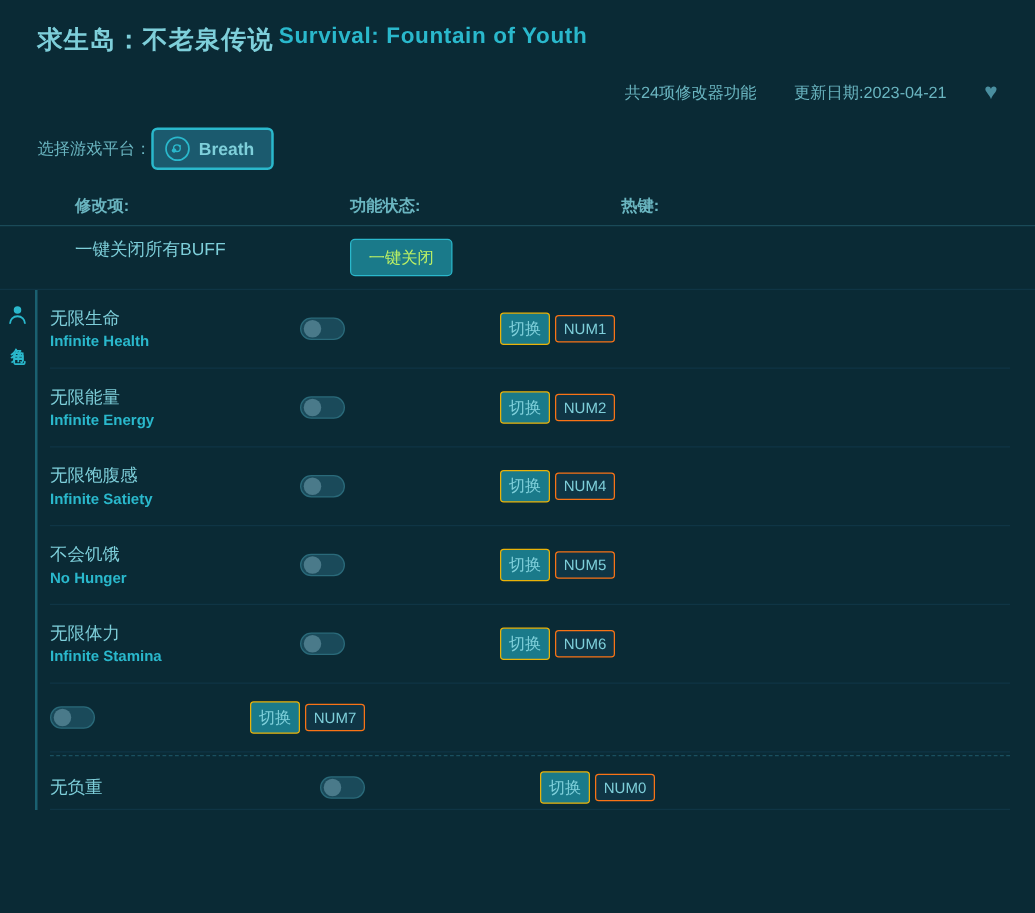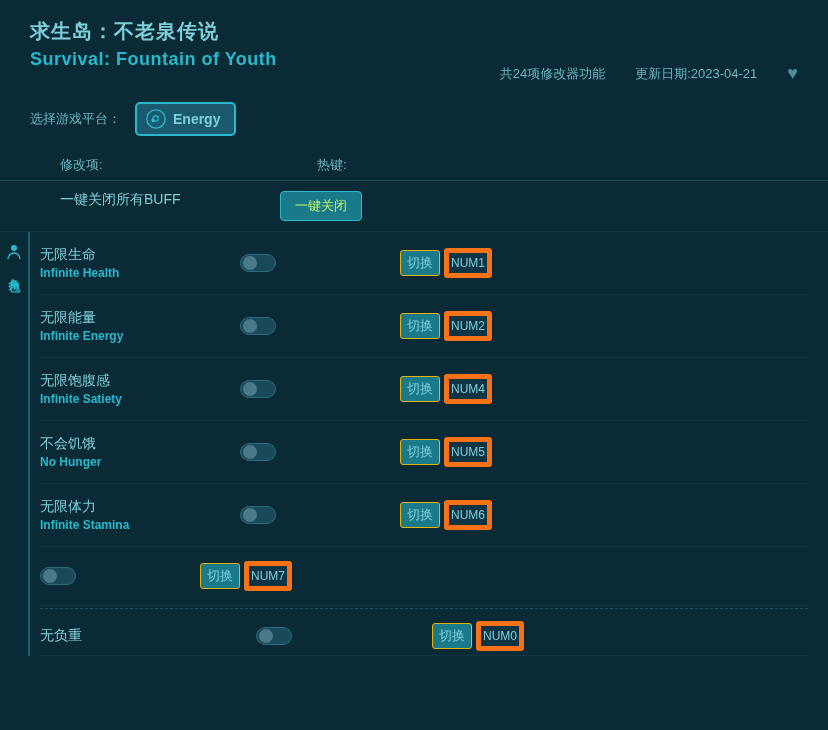--- a/index.html
+++ b/index.html
@@ -23,21 +23,21 @@
     .header {
       padding: 18px 30px 10px 30px;
       display: flex;
       align-items: flex-start;
       justify-content: space-between;
       flex-wrap: wrap;
     }
 
     .title-group {
       display: flex;
-      flex-direction: column;
+      flex-direction: row;
       gap: 4px;
     }
 
     .game-title-cn {
       font-size: 20px;
       font-weight: bold;
       color: #7ecfda;
       letter-spacing: 1px;
     }
 
@@ -62,21 +62,20 @@
       color: #4a8fa0;
       font-size: 18px;
       cursor: pointer;
     }
 
     
     .platform-section {
       padding: 8px 30px 12px 30px;
       display: flex;
       align-items: center;
-      gap: 14px;
     }
 
     .platform-label {
       font-size: 13px;
       color: #6ab5c0;
     }
 
     .steam-button {
       display: flex;
       align-items: center;
@@ -97,20 +96,21 @@
     }
 
     
     .col-headers {
       padding: 8px 30px 6px 60px;
       display: flex;
       align-items: center;
       font-size: 13px;
       color: #6ab5c0;
       border-bottom: 1px solid #1a4a58;
+      font-weight: bold;
     }
 
     .col-mod { flex: 0 0 220px; }
     .col-status { flex: 0 0 180px; }
     .col-hotkey { flex: 1; margin-left: 37px; }
 
     
     .one-click-row {
       padding: 10px 30px 10px 60px;
       display: flex;
@@ -246,21 +246,21 @@
       border-radius: 3px;
       color: #7ecfda;
       font-size: 13px;
       padding: 3px 6px;
       cursor: pointer;
       font-family: Liberation Mono, monospace;
     }
 
     .hotkey-key {
       background-color: #0f3545;
-      border: 5px solid #f97316;
+      border: 1px solid #f97316;
       border-radius: 3px;
       color: #7ecfda;
       font-size: 12px;
       padding: 3px 0;
       min-width: 48px;
       text-align: center;
     }
 
     
     .section-divider {
@@ -297,26 +297,27 @@
   <div class="platform-section">
     <span class="platform-label">选择游戏平台：</span>
     <button class="steam-button">
 
       <svg class="steam-logo" viewBox="0 0 24 24" xmlns="http://www.w3.org/2000/svg">
         <circle cx="12" cy="12" r="10" fill="#1b5a6e" stroke="#2ab8cc" stroke-width="1.5"></circle>
         <path d="M7 13.5c0 1.1.9 2 2 2s2-.9 2-2-.9-2-2-2-2 .9-2 2z" fill="#2ab8cc"></path>
         <path d="M11.5 8a3.5 3.5 0 1 1 0 7 3.5 3.5 0 0 1 0-7zm0 1.2a2.3 2.3 0 1 0 0 4.6 2.3 2.3 0 0 0 0-4.6z" fill="#2ab8cc"></path>
         <circle cx="14" cy="9.5" r="1" fill="#2ab8cc"></circle>
       </svg>
-      <span>Energy</span>
+      <span>Breath</span>
     </button>
   </div>
 
   <div class="col-headers">
     <span class="col-mod">修改项:</span>
+    <span class="col-status">功能状态:</span>
     <span class="col-hotkey">热键:</span>
   </div>
 
   <div class="one-click-row">
     <span class="col-mod one-click-label">一键关闭所有BUFF</span>
     <div class="col-status">
       <button class="one-click-btn">一键关闭</button>
     </div>
     <div class="col-hotkey"></div>
   </div>

